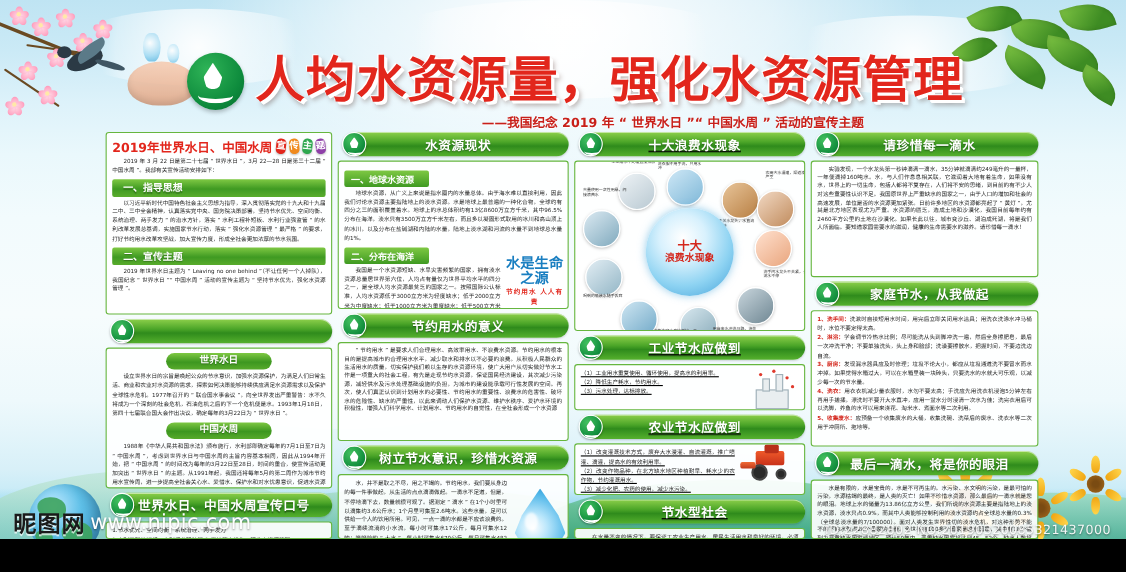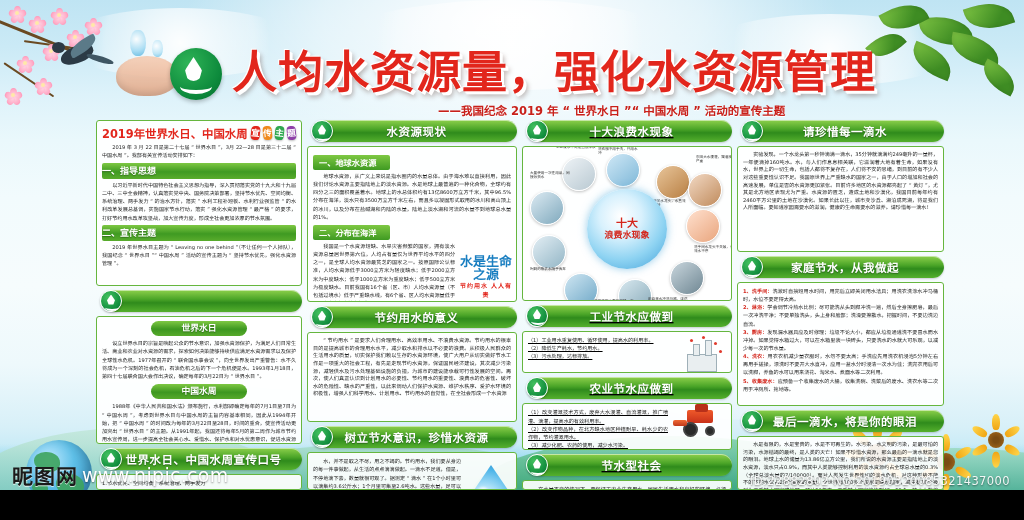--- a/index.html
+++ b/index.html
@@ -159,21 +159,21 @@
   .bar-badge::after {
     content: ""; position: absolute; left: 3.5px; top: 12.5px; width: 14px; height: 5px;
     border-bottom: 2px solid #fff; border-radius: 0 0 50% 50%;
   }
   .bar-row { position: relative; padding-left: 9px; }
 
   
   .subbar {
     height: 16px; border-radius: 2px;
     background: linear-gradient(180deg,#7ec843 0%,#3f9a22 55%,#59ac2c 100%);
-    display: flex; align-items: center; 
+    display: flex; align-items: center; padding-left: 10px;
   }
   .subbar span { font-size: 9px; font-weight: 700; color: #fff; text-shadow: 0 1px 1px rgba(0,0,0,.3); }
   .subbar-left {
     height: 15px; display: inline-flex; align-items: center; padding: 0 14px 0 6px;
     background: linear-gradient(180deg,#7ec843,#3f9a22);
     border-radius: 2px; margin-bottom: 2px;
   }
   .subbar-left span { font-size: 8.2px; font-weight: 700; color: #fff; }
 
   
@@ -489,21 +489,21 @@
     </div>
 
     <div class="col col2">
       <div class="bar-row">
         <div class="bar">
           <div class="bar-badge"></div>
           <span class="bar-text">水资源现状</span>
         </div>
       </div>
 
-      <div class="panel clip" style="height:156px;position:relative;">
+      <div class="panel clip" style="height:135px;position:relative;">
         <div class="subbar-left">
           <span>一、地球水资源</span>
         </div>
         <div class="body-text">地球水资源，从广义上来说是指水圈内的水量总体。由于海水难以直接利用，因此我们讨论水资源主要指陆地上的淡水资源。水是地球上最普遍的一种化合物，全球约有四分之三的面积覆盖着水。地球上的水总体积约有13亿8600万立方千米，其中96.5%分布在海洋，淡水只有3500万立方千米左右，而且多以凝固形式取用的冰川和高山顶上的冰川，以及分布在盐碱湖和内陆的水量，陆地上淡水湖和河流的水量不到地球总水量的1%。</div>
         <div class="subbar-left" style="margin-top:3px;">
           <span>二、分布在海洋</span>
         </div>
         <div class="body-text" style="padding-right:56px;">我国是一个水资源短缺、水旱灾害频繁的国家，拥有淡水资源总量居世界第六位，人均占有量仅为世界平均水平的四分之一，是全球人均水资源最贫乏的国家之一。按照国际公认标准，人均水资源低于3000立方米为轻度缺水；低于2000立方米为中度缺水；低于1000立方米为重度缺水；低于500立方米为极度缺水。目前我国有16个省（区、市）人均水资源量（不包括过境水）低于严重缺水线，有6个省、区人均水资源量低于500立方米极度缺水标准。</div>
         <div class="art-slogan">
           <div class="big">水是生命之源</div>

